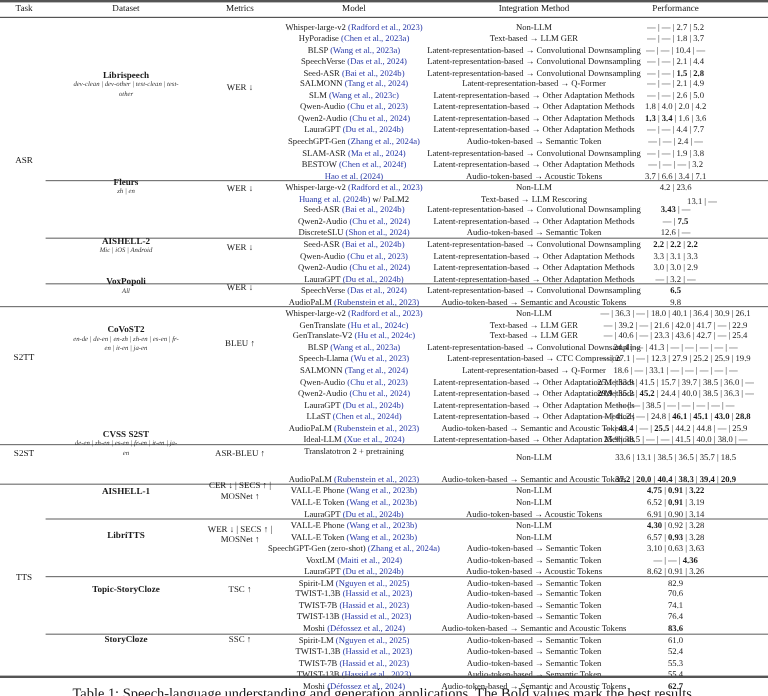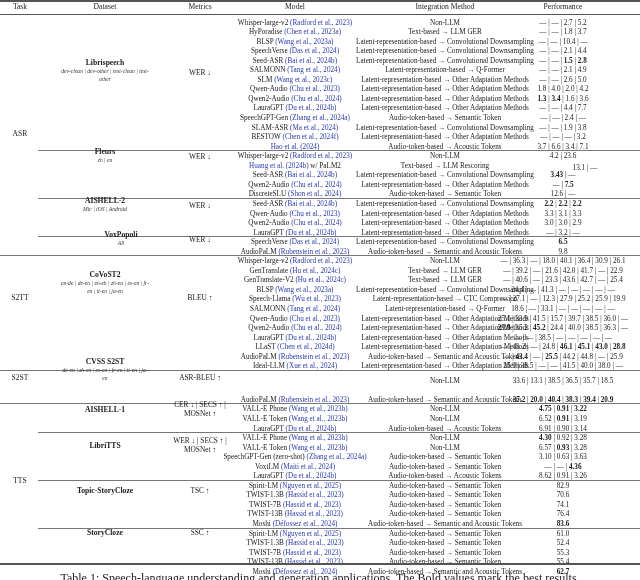--- a/index.html
+++ b/index.html
@@ -146,20 +146,21 @@
       <div class="row c-method" style="top: 342.2px; left: 300px; width: 290px;">Latent-representation-based → Other Adaptation Methods</div>
       <div class="row c-perf" style="top: 342.2px;">— | 41.2 | — | 24.8 | <span class="b">46.1</span> | <span class="b">45.1</span> | <span class="b">43.0</span> | <span class="b">28.8</span></div>
       <div class="row c-model" style="top: 351.75px;">AudioPaLM <span class="cite">(Rubenstein et al., 2023)</span></div>
       <div class="row c-method" style="top: 351.75px; left: 300px; width: 290px;">Audio-token-based → Semantic and Acoustic Tokens</div>
       <div class="row c-perf" style="top: 351.75px;">— | <span class="b">43.4</span> | — | <span class="b">25.5</span> | 44.2 | 44.8 | — | 25.9</div>
       <div class="row c-model" style="top: 361.3px;">Ideal-LLM <span class="cite">(Xue et al., 2024)</span></div>
       <div class="row c-method" style="top: 361.3px; left: 300px; width: 290px;">Latent-representation-based → Other Adaptation Methods</div>
       <div class="row c-perf" style="top: 361.3px;">25.9 | 38.5 | — | — | 41.5 | 40.0 | 38.0 | —</div>
       <div class="sep" style="top: 369.85px; left: 0px; width: 640px;"></div>
       <div class="row c-model" style="top: 370.85px; height: 20px;">
+        <div>Translatotron 2 + pretraining</div>
       </div>
       <div class="row c-method" style="top: 375.85px; left: 300px; width: 290px;">Non-LLM</div>
       <div class="row c-perf" style="top: 375.85px;">33.6 | 13.1 | 38.5 | 36.5 | 35.7 | 18.5</div>
       <div class="row c-model" style="top: 394.85px;">AudioPaLM <span class="cite">(Rubenstein et al., 2023)</span></div>
       <div class="row c-method" style="top: 394.85px; left: 300px; width: 290px;">Audio-token-based → Semantic and Acoustic Tokens</div>
       <div class="row c-perf" style="top: 394.85px;"><span class="b">37.2</span> | <span class="b">20.0</span> | <span class="b">40.4</span> | <span class="b">38.3</span> | <span class="b">39.4</span> | <span class="b">20.9</span></div>
       <div class="sep" style="top: 403.4px; left: 0px; width: 640px;"></div>
       <div class="row c-model" style="top: 404.4px;">VALL-E Phone <span class="cite">(Wang et al., 2023b)</span></div>
       <div class="row c-method" style="top: 404.4px; left: 300px; width: 290px;">Non-LLM</div>
       <div class="row c-perf" style="top: 404.4px;"><span class="b">4.75</span> | <span class="b">0.91</span> | <span class="b">3.22</span></div>
@@ -225,30 +226,30 @@
       <div class="seg" style="left: 60px; width: 90px; top: 147px;">
         <span class="ds-name">Fleurs</span>
         <span class="ds-sub">zh | en</span>
       </div>
       <div class="metric" style="top: 152px;">WER ↓</div>
       <div class="seg" style="left: 60px; width: 90px; top: 196px;">
         <span class="ds-name">AISHELL-2</span>
         <span class="ds-sub">Mic | iOS | Android</span>
       </div>
       <div class="metric" style="top: 201px;">WER ↓</div>
-      <div class="seg" style="left: 76px; width: 90px; top: 230px; font-family: Liberation Serif, serif;">
+      <div class="seg" style="left: 60px; width: 90px; top: 230px; font-family: Liberation Serif, serif;">
         <span class="ds-name">VoxPopoli</span>
         <span class="ds-sub">All</span>
       </div>
       <div class="metric" style="top: 235px;">WER ↓</div>
       <div class="seg" style="left: 60px; width: 90px; top: 270px;">
         <span class="ds-name">CoVoST2</span>
         <span class="ds-sub">en-de | de-en | en-zh | zh-en | es-en | fr-en | it-en | ja-en</span>
       </div>
-      <div class="metric" style="top: 293px;">BLEU ↑</div>
+      <div class="metric" style="top: 281px;">BLEU ↑</div>
       <div class="seg" style="left: 60px; width: 90px; top: 357px;">
         <span class="ds-name">CVSS S2ST</span>
         <span class="ds-sub">de-en | zh-en | es-en | fr-en | it-en | ja-en</span>
       </div>
       <div class="metric" style="top: 373px;">ASR-BLEU ↑</div>
       <div class="seg" style="left: 60px; width: 90px; top: 405px;">
         <span class="ds-name">AISHELL-1</span>
       </div>
       <div class="metric" style="top: 400px;">CER ↓ | SECS ↑ |<div>MOSNet ↑</div></div>
       <div class="seg" style="left: 60px; width: 90px; top: 441px;">

